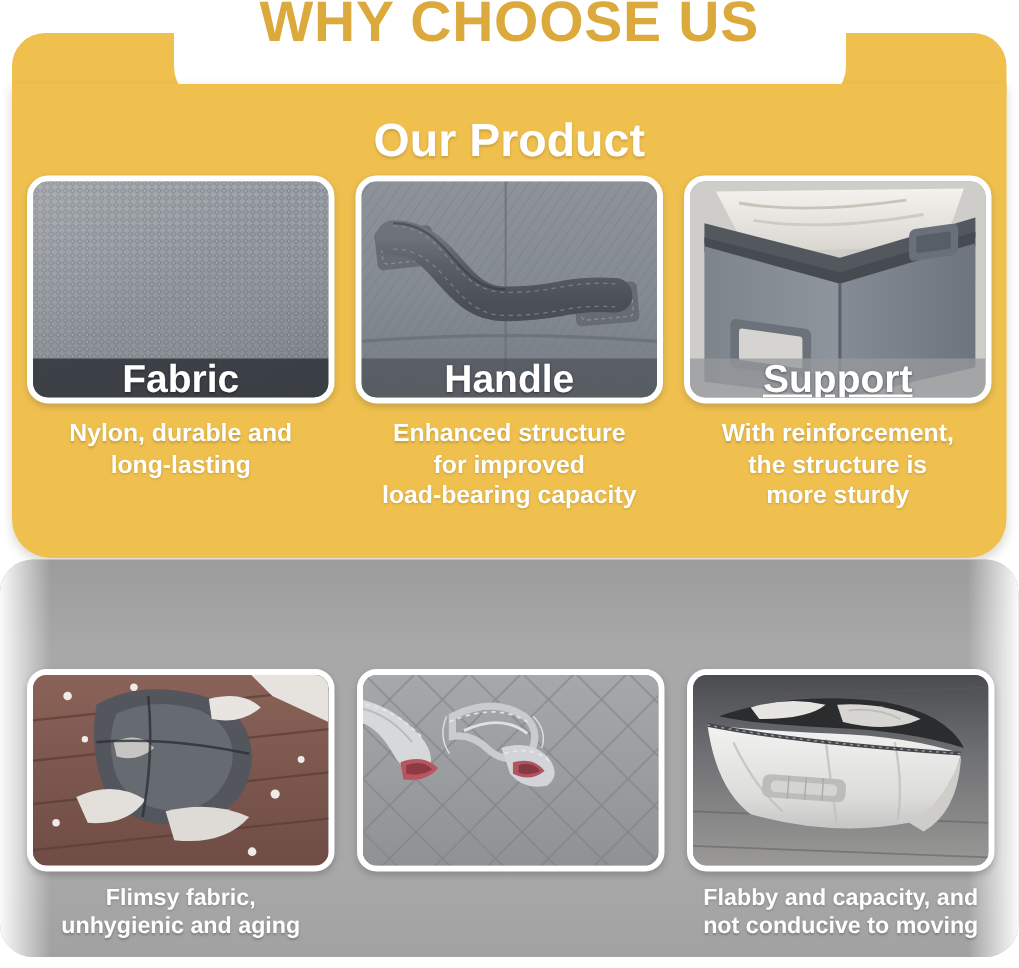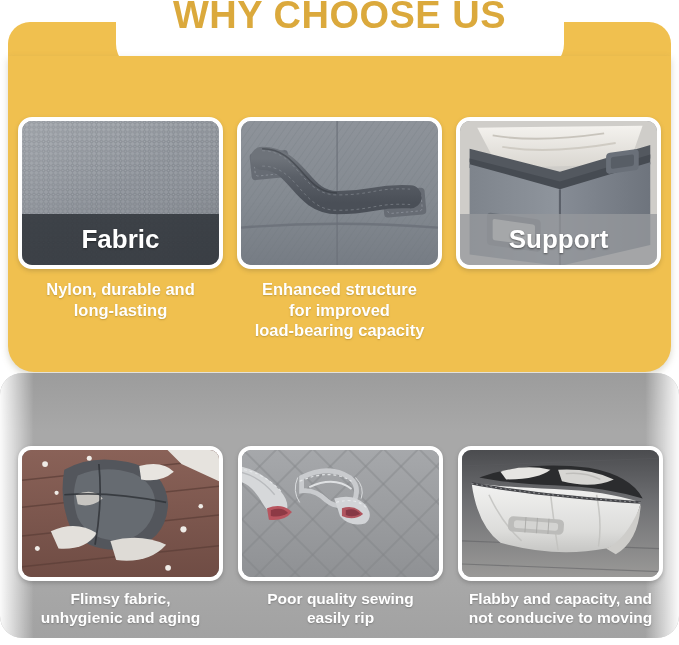--- a/index.html
+++ b/index.html
@@ -143,33 +143,33 @@
     box-shadow: 0 2px 4px rgba(70,70,70,0.3);
   }
   .photo svg { display: block; width: 100%; height: 100%; }
 
   
   .photo-label {
     position: absolute;
     left: 0;
     bottom: 0;
     width: 100%;
-    height: 51px;
+    height: 26px;
     display: flex;
     align-items: center;
     justify-content: center;
     font-size: 26px;
     font-weight: bold;
     color: #ffffff;
     text-shadow: 0 1px 2px rgba(0,0,0,0.45);
     box-sizing: border-box;
   }
   .photo-label.dark  { background: rgba(48,52,58,0.86); }
   .photo-label.mid   { background: rgba(70,74,80,0.62); }
-  .photo-label.light { background: rgba(150,152,156,0.76); }
+  .photo-label.light { background: rgba(150,152,156,0.76); text-decoration: underline; }
 
   
   .caption {
     margin-top: 9px;
     text-align: center;
     font-size: 16.5px;
     font-weight: bold;
     line-height: 1.25;
     color: #ffffff;
     text-shadow: 0 1px 1.5px rgba(150,120,40,0.5);
@@ -194,20 +194,21 @@
 <div id="infographic">
 
   <div class="header-band">
     <div class="header-notch"></div>
     <div class="notch-fillet-left"></div>
     <div class="notch-fillet-right"></div>
   </div>
   <div class="page-title">WHY CHOOSE US</div>
 
   <div class="panel-our">
+    <div class="section-heading our">Our Product</div>
 
     <div class="card-row top">
 
       <div class="card short-caption">
         <div class="photo">
           <svg viewBox="0 0 205 152" preserveAspectRatio="xMidYMid slice">
             <defs>
               <linearGradient id="fabBg" x1="0" y1="0" x2="0" y2="1">
                 <stop offset="0" stop-color="#9ba0a6"></stop>
                 <stop offset="0.45" stop-color="#92979e"></stop>
@@ -264,20 +265,21 @@
             <rect x="14" y="37" width="32" height="20" rx="3" fill="none" stroke="#8a8f97" stroke-width="0.9" stroke-dasharray="2.5 2.5" transform="rotate(-6 30 47)"></rect>
 
             <rect x="148" y="72" width="44" height="28" rx="4" fill="#676c74" transform="rotate(-5 170 86)"></rect>
             <rect x="152" y="76" width="36" height="20" rx="3" fill="none" stroke="#8a8f97" stroke-width="0.9" stroke-dasharray="2.5 2.5" transform="rotate(-5 170 86)"></rect>
 
             <path d="M22 40 C 60 40, 62 86, 100 86 C 138 86, 140 78, 176 80" stroke="url(#strapG)" stroke-width="24" fill="none" stroke-linecap="round"></path>
             <path d="M22 40 C 60 40, 62 86, 100 86 C 138 86, 140 78, 176 80" stroke="#8d929a" stroke-width="0.9" fill="none" stroke-dasharray="3 3" opacity="0.65" transform="translate(0,-8)"></path>
             <path d="M22 40 C 60 40, 62 86, 100 86 C 138 86, 140 78, 176 80" stroke="#8d929a" stroke-width="0.9" fill="none" stroke-dasharray="3 3" opacity="0.65" transform="translate(0,8)"></path>
             <path d="M22 30 C 62 30, 64 76, 100 76" stroke="#2f343a" stroke-width="1.6" fill="none" opacity="0.5"></path>
           </svg>
+          <div class="photo-label mid">Handle</div>
         </div>
         <div class="caption">Enhanced structure
 for improved
 load-bearing capacity</div>
       </div>
 
       <div class="card">
         <div class="photo">
           <svg viewBox="0 0 205 152" preserveAspectRatio="xMidYMid slice">
             <defs>
@@ -310,20 +312,23 @@
             <line x1="104" y1="72" x2="104" y2="152" stroke="#5c616a" stroke-width="2.2"></line>
 
             <rect x="28" y="92" width="56" height="34" rx="4" fill="#6c727a" transform="skewY(8)"></rect>
             <rect x="34" y="98" width="44" height="22" rx="2" fill="#d6d4d0" transform="skewY(8)"></rect>
 
             <rect x="152" y="56" width="34" height="22" rx="4" fill="#6a7079" transform="skewY(-8)"></rect>
             <rect x="157" y="61" width="24" height="12" rx="2" fill="#585e66" transform="skewY(-8)"></rect>
           </svg>
           <div class="photo-label light">Support</div>
         </div>
+        <div class="caption">With reinforcement,
+the structure is
+more sturdy</div>
       </div>
 
     </div>
   </div>
 
   <div class="panel-other">
 
     <div class="card-row bottom">
 
       <div class="card">
@@ -408,22 +413,20 @@
               <path d="M98 56 Q118 50 130 62"></path>
               <path d="M2 22 Q24 26 42 46"></path>
             </g>
 
             <g stroke="#dcdee0" stroke-width="1" fill="none">
               <path d="M58 30 Q52 44 60 56"></path>
               <path d="M118 30 Q128 40 124 52"></path>
             </g>
           </svg>
         </div>
-        <div class="caption">Poor quality sewing
-easily rip</div>
       </div>
 
       <div class="card">
         <div class="photo">
           <svg viewBox="0 0 205 135" preserveAspectRatio="xMidYMid slice">
             <defs>
               <linearGradient id="floorG" x1="0" y1="0" x2="0" y2="1">
                 <stop offset="0" stop-color="#4a4b4e"></stop>
                 <stop offset="0.42" stop-color="#6f7073"></stop>
                 <stop offset="1" stop-color="#9b9a98"></stop>

